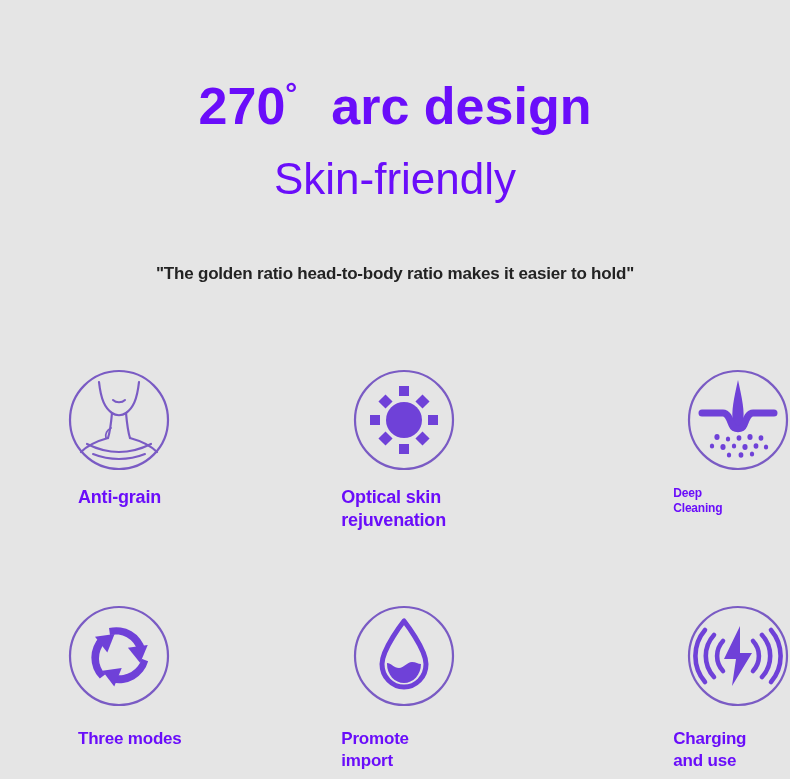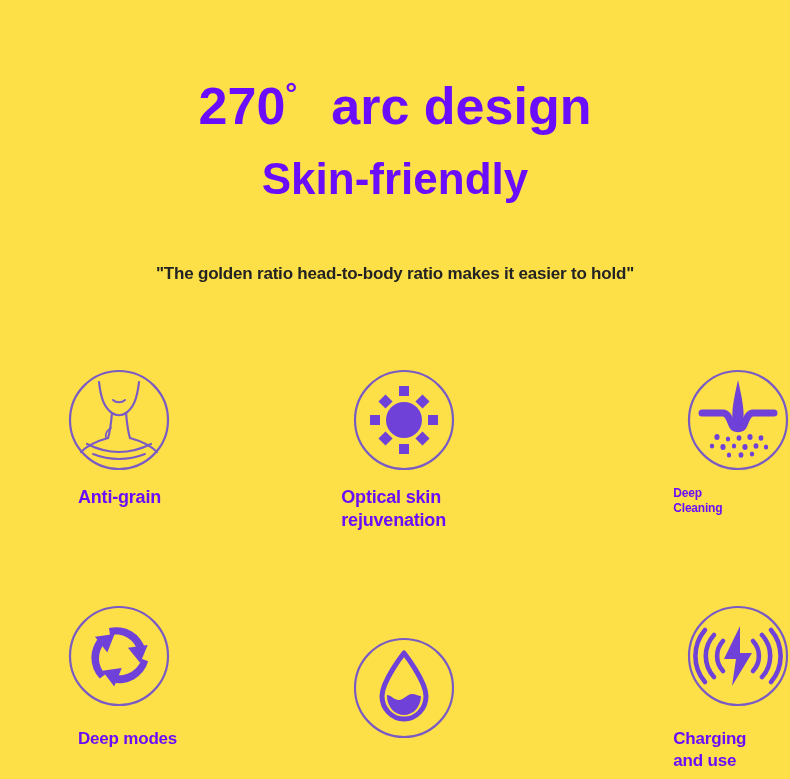--- a/index.html
+++ b/index.html
@@ -12,21 +12,21 @@
     background: #ffffff;
     font-family: "Liberation Sans", sans-serif;
     overflow: hidden;
     position: relative;
   }
 
   .page {
     position: relative;
     width: 790px;
     height: 779px;
-    background: #fde047;
+    background: #e5e5e5;
   }
 
   
   .heading-block {
     position: absolute;
     left: 0;
     top: 78px;
     width: 790px;
     text-align: center;
   }
@@ -49,21 +49,21 @@
   }
 
   .headline-1 .gap {
     display: inline-block;
     width: 34px;
   }
 
   .headline-2 {
     margin-top: 20px;
     font-size: 44px;
-    font-weight: bold;
+    font-weight: normal;
     color: #6a0dfa;
     line-height: 1.1;
     white-space: nowrap;
   }
 
   .subtitle {
     position: absolute;
     left: 0;
     top: 264px;
     width: 790px;
@@ -228,32 +228,33 @@
             <g fill="#6f41d8" transform="rotate(120 52 52)">
               <path d="M46 23 A30 30 0 0 1 79 49 L71 49 A23 23 0 0 0 46 30 Z" transform="rotate(-8 52 52)"></path>
               <path d="M82 45 L72 62 L62 45 Z" transform="rotate(-8 52 52)"></path>
             </g>
             <g fill="#6f41d8" transform="rotate(240 52 52)">
               <path d="M46 23 A30 30 0 0 1 79 49 L71 49 A23 23 0 0 0 46 30 Z" transform="rotate(-8 52 52)"></path>
               <path d="M82 45 L72 62 L62 45 Z" transform="rotate(-8 52 52)"></path>
             </g>
           </svg>
         </div>
-        <div class="feat-label">Deep modes</div>
+        <div class="feat-label">Three modes</div>
       </div>
 
       <div class="cell cell-2">
         <div class="icon-wrap">
           <svg width="104" height="104" viewBox="0 0 104 104">
             <circle cx="52" cy="52" r="49" fill="none" stroke="#7a5bc4" stroke-width="2.2"></circle>
             <path d="M52 17 C52 17 30 45 30 60 C30 73 40 83 52 83 C64 83 74 73 74 60 C74 45 52 17 52 17 Z" fill="none" stroke="#6f41d8" stroke-width="5" stroke-linejoin="round"></path>
             <path d="M35 59 C39 59 42 64 47 64 C52 64 55 58 60 58 C64 58 66 60 69 60
                      C69 71 61 79 52 79 C43 79 35 71 35 60 Z" fill="#6f41d8"></path>
           </svg>
         </div>
+        <div class="feat-label">Promote import</div>
       </div>
 
       <div class="cell cell-3">
         <div class="icon-wrap">
           <svg width="104" height="104" viewBox="0 0 104 104">
             <circle cx="52" cy="52" r="49" fill="none" stroke="#7a5bc4" stroke-width="2.2"></circle>
             <path d="M54 22 L38 55 L50 55 L46 82 L66 49 L54 49 Z" fill="#6f41d8"></path>
             <g fill="none" stroke="#6f41d8" stroke-width="4.6" stroke-linecap="round">
               <path d="M37 37 A22 22 0 0 0 37 67"></path>
               <path d="M28 31 A31 31 0 0 0 28 73"></path>

